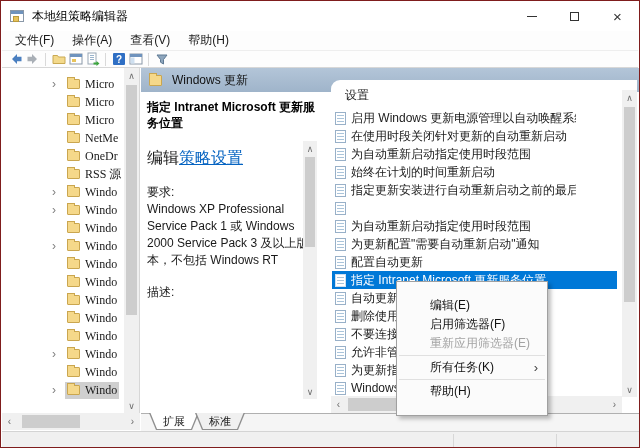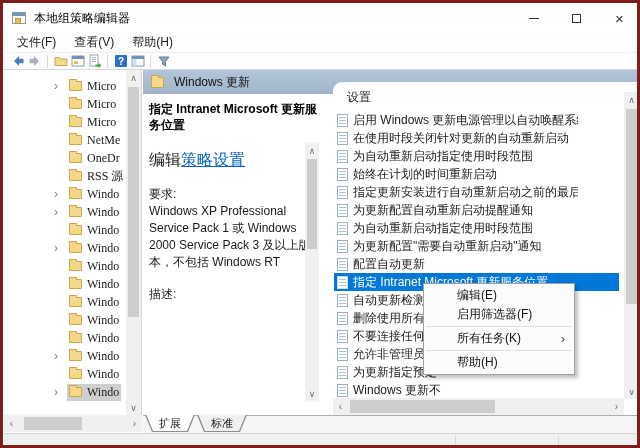--- a/index.html
+++ b/index.html
@@ -1,19 +1,19 @@
 <!DOCTYPE html>
 <html><head>
 <meta charset="utf-8">
 <style>
   * { box-sizing: border-box; margin: 0; padding: 0; }
   html,body { width:640px; height:448px; overflow:hidden;
     font-family:"Liberation Sans","DejaVu Sans",sans-serif; }
   .window { position:relative; width:640px; height:448px; background:#fff;
-    border:3px solid #7f1d1d; overflow:hidden; font-size:12px; color:#1a1a1a; }
+    border:1px solid #7f1d1d; overflow:hidden; font-size:12px; color:#1a1a1a; }
 
   
   .titlebar { position:absolute; left:0; top:0; width:638px; height:30px;
     background:#fff; display:flex; align-items:center; }
   .app-icon { width:14px; height:12px; margin-left:9px; border:1px solid #8a98a8;
     background:#fff; position:relative; }
   .app-icon::before { content:""; position:absolute; left:0; top:0; right:0; height:3px;
     background:#6f93bd; }
   .app-icon::after { content:""; position:absolute; left:2px; top:5px; width:4px; height:4px;
     background:#e8c35a; border:1px solid #b99a3e; }
@@ -112,22 +112,22 @@
     display:flex; align-items:flex-start; justify-content:center; font-size:11px;
     padding-top:1px; }
   .tab-outer.active .tab-inner { background:#fff; }
 
   
   .statusbar { position:absolute; left:1px; top:430px; width:637px; height:17px;
     background:#f0f0f0; border-top:1px solid #d4d4d4; }
   .status-sep { position:absolute; top:2px; width:1px; height:13px; background:#d7d7d7; }
 
   
-  .ctx-menu { position:absolute; left:420px; top:280px; width:152px; background:#fbfbfb;
-    border:1px solid #a0a0a0; box-shadow:3px 3px 4px rgba(0,0,0,.25); padding:2px 0;
+  .ctx-menu { position:absolute; left:395px; top:280px; width:152px; background:#fbfbfb;
+    border:1px solid #a0a0a0; box-shadow:3px 3px 4px rgba(0,0,0,.25); padding:14px 0;
     z-index:50; }
   .ctx-item { height:19px; display:flex; align-items:center; padding-left:33px;
     font-size:12px; color:#111; position:relative; }
   .ctx-item.disabled { color:#a3a3a3; }
   .ctx-sep { height:1px; background:#e0e0e0; margin:2px 2px; }
   .ctx-sub-arrow { position:absolute; right:9px; top:2px; font-size:13px; color:#444; }
 </style>
 </head>
 <body>
 
@@ -144,20 +144,21 @@
           <span class="glyph-max"></span>
         </div>
       <div class="cap-btn">
           <span class="glyph-close">×</span>
         </div>
     </div>
   </div>
 
   <div class="menubar">
       <div class="menu-item">文件(F)</div>
+      <div class="menu-item">操作(A)</div>
       <div class="menu-item">查看(V)</div>
       <div class="menu-item">帮助(H)</div>
     </div>
 
   <div class="toolbar">
       <span class="tb-icon">
         <svg width="14" height="14" viewBox="0 0 14 14">
           <path d="M8 2 3 7l5 5V9.2h4.5V4.8H8z" fill="#4a7fc0"></path>
         </svg>
       </span>
@@ -390,21 +391,20 @@
         <div class="list-row">
           <span class="picon"></span>
           <span class="list-label">始终在计划的时间重新启动</span>
         </div>
         <div class="list-row">
           <span class="picon"></span>
           <span class="list-label">指定更新安装进行自动重新启动之前的最后期限</span>
         </div>
         <div class="list-row">
           <span class="picon"></span>
-          <span class="list-label">为更新配置自动重新启动提醒通知</span>
         </div>
         <div class="list-row">
           <span class="picon"></span>
           <span class="list-label">为自动重新启动指定使用时段范围</span>
         </div>
         <div class="list-row">
           <span class="picon"></span>
           <span class="list-label">为更新配置"需要自动重新启动"通知</span>
         </div>
         <div class="list-row">
@@ -446,35 +446,36 @@
       <span class="sb-arrow" style="bottom:0">∨</span>
     </div>
     <div class="hscroll right-hscroll">
       <span class="hs-arrow" style="left:0">‹</span>
       <span class="sb-thumb-h" style="left:17px;width:145px"></span>
       <span class="hs-arrow" style="right:0">›</span>
     </div>
   </div>
 
   <div class="tabstrip">
-      <div class="tab-outer active" style="left: 2px; width: 50px;">
+      <div class="tab-outer active" style="left: 8px; width: 50px;">
         <div class="tab-inner">扩展</div>
       </div>
       <div class="tab-outer" style="left: 54px; width: 50px;">
         <div class="tab-inner">标准</div>
       </div>
     </div>
 
   <div class="statusbar">
     <span class="status-sep" style="left:451px"></span>
     <span class="status-sep" style="left:554px"></span>
   </div>
 
   <div class="ctx-menu">
       <div class="ctx-item">编辑(E)</div>
       <div class="ctx-item">启用筛选器(F)</div>
+      <div class="ctx-item disabled">重新应用筛选器(E)</div>
       <div class="ctx-sep"></div>
       <div class="ctx-item">所有任务(K)<span class="ctx-sub-arrow">›</span></div>
       <div class="ctx-sep"></div>
       <div class="ctx-item">帮助(H)</div>
     </div>
 
 </div>
 
 </body></html>

